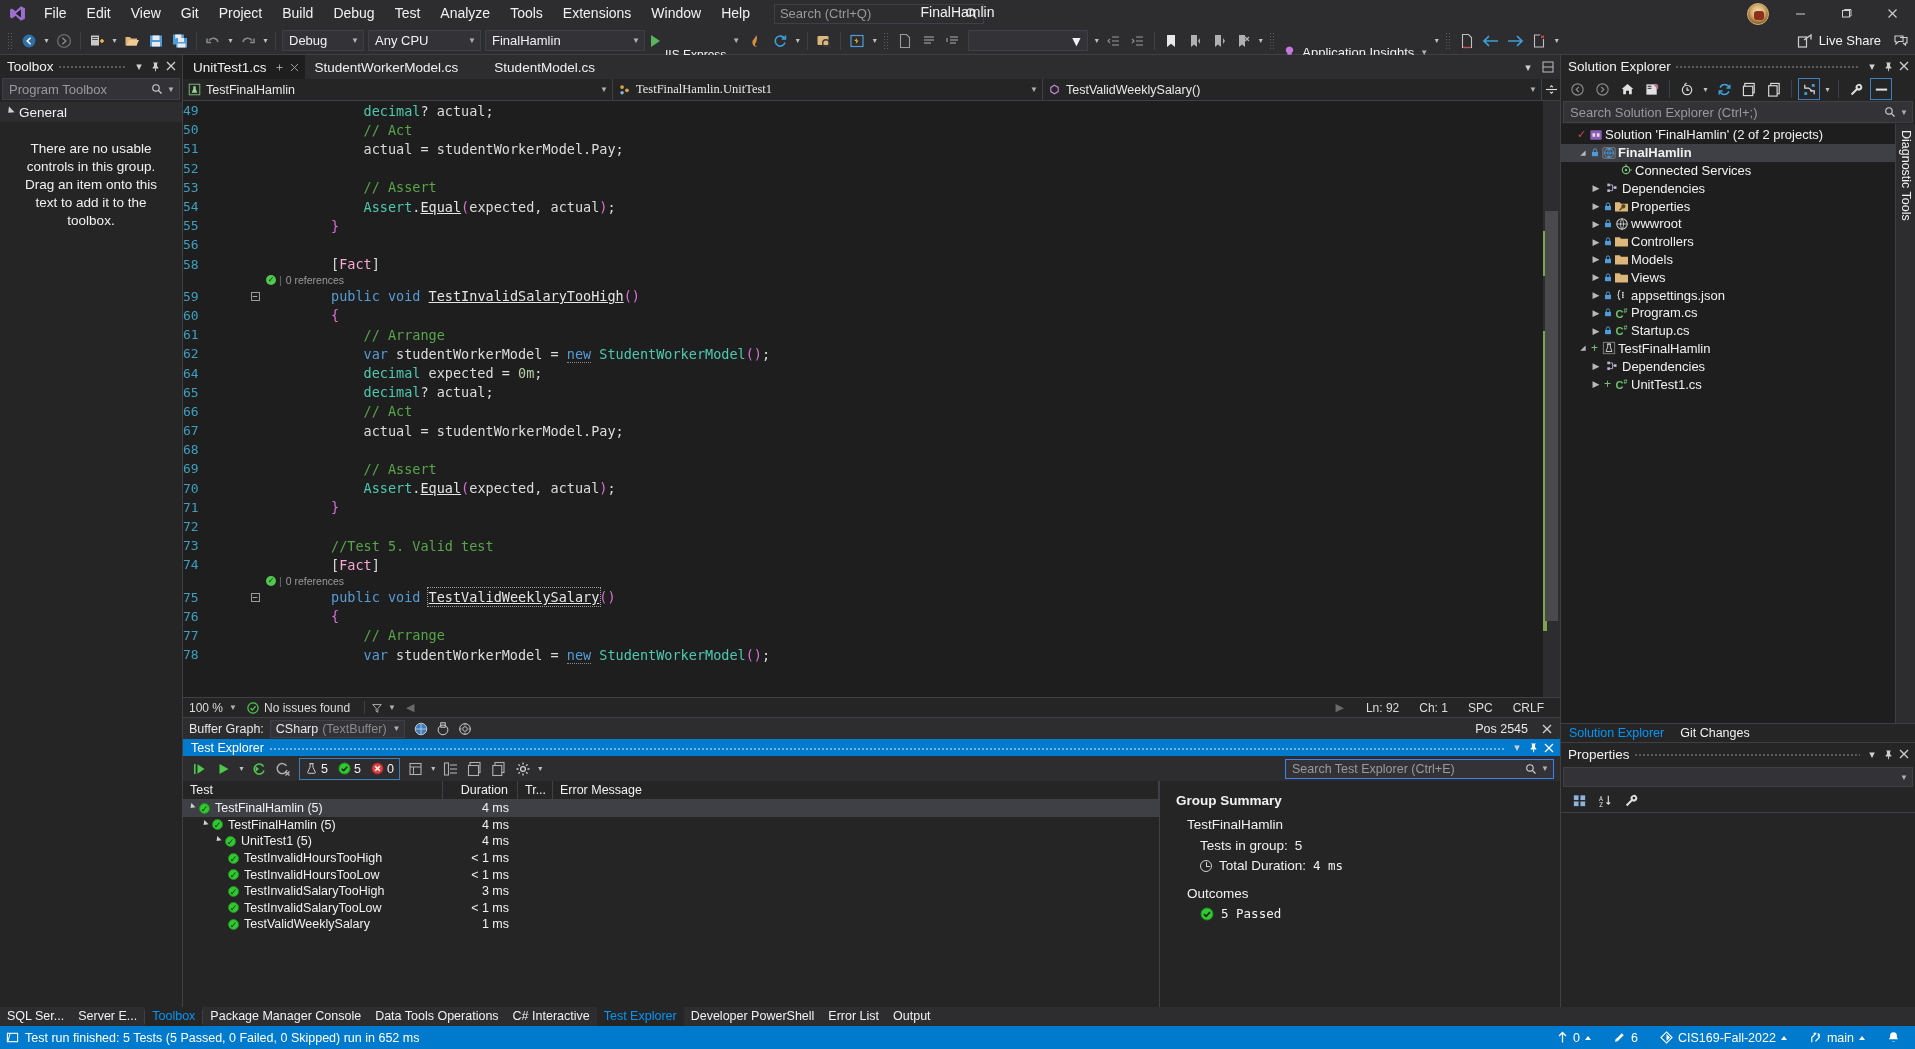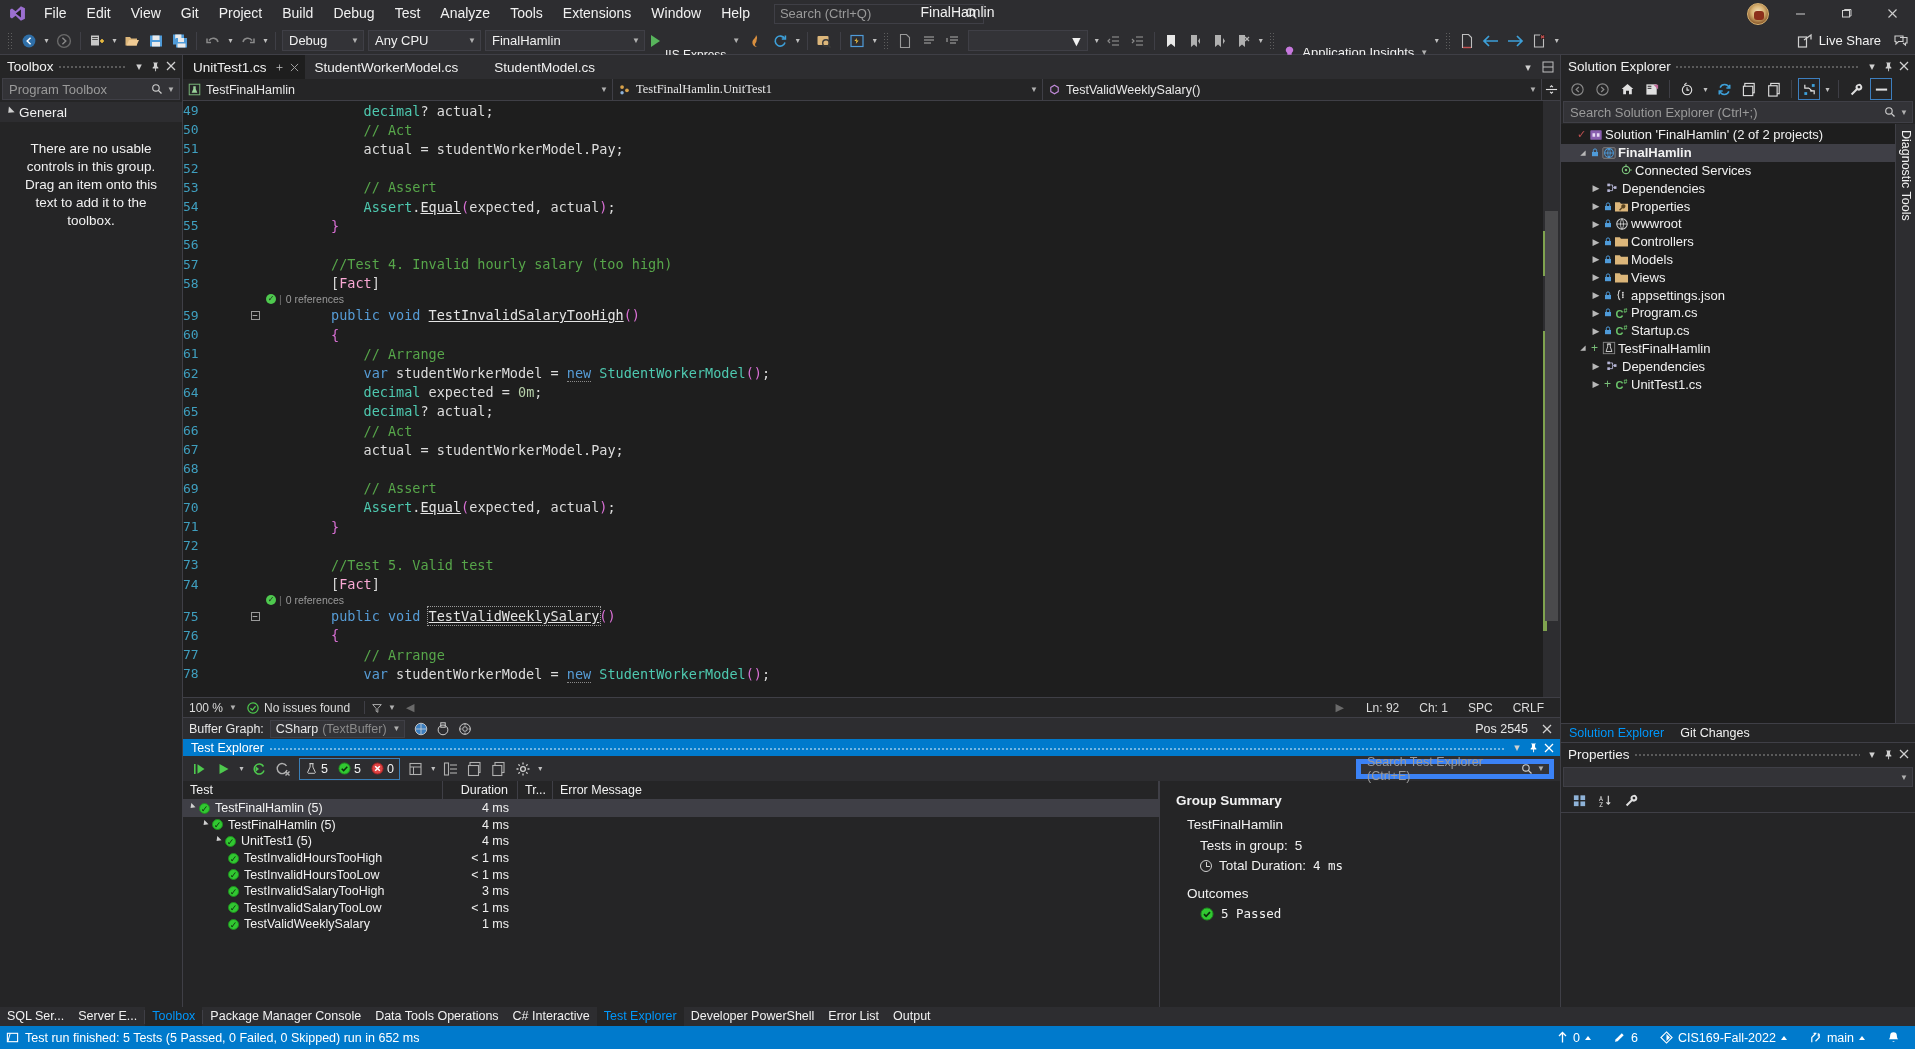--- a/index.html
+++ b/index.html
@@ -106,21 +106,21 @@
   .bg-right{ margin-left:auto; display:flex; align-items:center; padding-right:8px;}
 
   
   .testexp { height:268px; flex:0 0 268px; display:flex; flex-direction:column; background:#252526; }
   .te-head { height:17px; background:#007acc; display:flex; align-items:center; padding:0 3px 0 8px; font-size:12.5px; color:#fff;}
   .te-head .dots2{flex:1;height:17px;margin:0 5px;background-image:radial-gradient(rgba(255,255,255,.45) 1px,transparent 1px);background-size:4px 4px;background-position:0 8px;background-repeat:repeat-x;}
   .te-toolbar { height:25px; background:#2d2d30; display:flex; align-items:center; padding-left:5px; flex:0 0 25px;}
   .te-btn{width:22px;height:22px;display:flex;align-items:center;justify-content:center;margin:0 1px;}
   .counter-group{display:flex;align-items:center;border:1px solid #3a7fb8;margin:0 4px;height:22px;}
   .counter{display:flex;align-items:center;padding:0 5px;height:20px;font-size:12.5px;color:#f1f1f1;gap:3px;}
-  .te-search{ margin-left:auto; width:198px; height:20px; background:#333337; border:5px solid #3b82f6; display:flex; align-items:center; padding:0 4px 0 6px; color:#9a9a9a; font-size:12.5px; margin-right:6px;}
+  .te-search{ margin-left:auto; width:269px; height:20px; background:#333337; border:1px solid #3b82f6; display:flex; align-items:center; padding:0 4px 0 6px; color:#9a9a9a; font-size:12.5px; margin-right:6px;}
   .te-search .ph{flex:1;}
   .te-body{ flex:1; display:flex; min-height:0;}
   .te-grid{ flex:1; display:flex; flex-direction:column; min-width:0; border-right:1px solid #3f3f46;}
   .te-colhead{ height:19px; display:flex; align-items:center; background:#252526; font-size:12.5px; color:#f1f1f1; border-bottom:1px solid #3f3f46;}
   .te-colhead div{ padding-left:7px; border-right:1px solid #3f3f46; height:19px; line-height:19px; overflow:hidden;}
   .c-test{width:260px;} .c-dur{width:75px; text-align:right; padding-right:9px !important; padding-left:0 !important;} .c-tr{width:35px;} .c-err{flex:1;}
   .te-rows{flex:1; overflow:hidden;}
   .te-row{ height:16.6px; display:flex; align-items:center; font-size:12.5px; color:#f1f1f1;}
   .te-row.sel{ background:#3f3f46;}
   .te-row .name{ width:260px; display:flex; align-items:center; overflow:hidden; white-space:nowrap;}
@@ -572,21 +572,20 @@
       <div class="editor-wrap">
         <div class="code-area" id="code-area">
             <div class="code-line"><span class="ln">49</span><span class="gutter-mark saved"></span><span class="glyph"></span><span class="codetext"><span style="white-space:pre">            </span><span class="type">decimal</span><span class="punc">? </span><span class="id">actual</span><span class="punc">;</span></span></div>
             <div class="code-line"><span class="ln">50</span><span class="gutter-mark saved"></span><span class="glyph"></span><span class="codetext"><span style="white-space:pre">            </span><span class="cmt">// Act</span></span></div>
             <div class="code-line"><span class="ln">51</span><span class="gutter-mark saved"></span><span class="glyph"></span><span class="codetext"><span style="white-space:pre">            </span><span class="id">actual</span> <span class="punc">=</span> <span class="id">studentWorkerModel</span><span class="punc">.</span><span class="id">Pay</span><span class="punc">;</span></span></div>
             <div class="code-line"><span class="ln">52</span><span class="gutter-mark saved"></span><span class="glyph"></span><span class="codetext"><span style="white-space:pre"></span></span></div>
             <div class="code-line"><span class="ln">53</span><span class="gutter-mark saved"></span><span class="glyph"></span><span class="codetext"><span style="white-space:pre">            </span><span class="cmt">// Assert</span></span></div>
             <div class="code-line"><span class="ln">54</span><span class="gutter-mark saved"></span><span class="glyph"></span><span class="codetext"><span style="white-space:pre">            </span><span class="cls">Assert</span><span class="punc">.</span><span class="mth">Equal</span><span class="par">(</span><span class="id">expected</span><span class="punc">, </span><span class="id">actual</span><span class="par">)</span><span class="punc">;</span></span></div>
             <div class="code-line"><span class="ln">55</span><span class="gutter-mark saved"></span><span class="glyph"></span><span class="codetext"><span style="white-space:pre">        </span><span class="par">}</span></span></div>
             <div class="code-line"><span class="ln">56</span><span class="gutter-mark saved"></span><span class="glyph"></span><span class="codetext"><span style="white-space:pre"></span></span></div>
-            <div class="code-line"><span class="ln">57</span><span class="gutter-mark saved"></span><span class="glyph"></span><span class="codetext"><span style="white-space:pre">        </span><span class="cmt">//Test 4. Invalid hourly salary (too high)</span></span></div>
             <div class="code-line"><span class="ln">58</span><span class="gutter-mark saved"></span><span class="glyph"></span><span class="codetext"><span style="white-space:pre">        </span><span class="punc">[</span><span class="attr">Fact</span><span class="punc">]</span></span></div>
             <div class="lens">
               <span class="ck">✓</span>
               <span style="color:#707070;margin-right:4px;">|</span>
               <span>0 references</span>
             </div>
             <div class="code-line"><span class="ln">59</span><span class="gutter-mark saved"></span><span class="glyph"><span class="fold-box">−</span></span><span class="codetext"><span style="white-space:pre">        </span><span class="kw">public</span> <span class="kw">void</span> <span class="mth">TestInvalidSalaryTooHigh</span><span class="par">()</span></span></div>
             <div class="code-line"><span class="ln">60</span><span class="gutter-mark saved"></span><span class="glyph"></span><span class="codetext"><span style="white-space:pre">        </span><span class="par">{</span></span></div>
             <div class="code-line"><span class="ln">61</span><span class="gutter-mark saved"></span><span class="glyph"></span><span class="codetext"><span style="white-space:pre">            </span><span class="cmt">// Arrange</span></span></div>
             <div class="code-line"><span class="ln">62</span><span class="gutter-mark saved"></span><span class="glyph"></span><span class="codetext"><span style="white-space:pre">            </span><span class="kw">var</span> <span class="id">studentWorkerModel</span> <span class="punc">=</span> <span class="kwnew">new</span> <span class="cls">StudentWorkerModel</span><span class="par">()</span><span class="punc">;</span></span></div>

